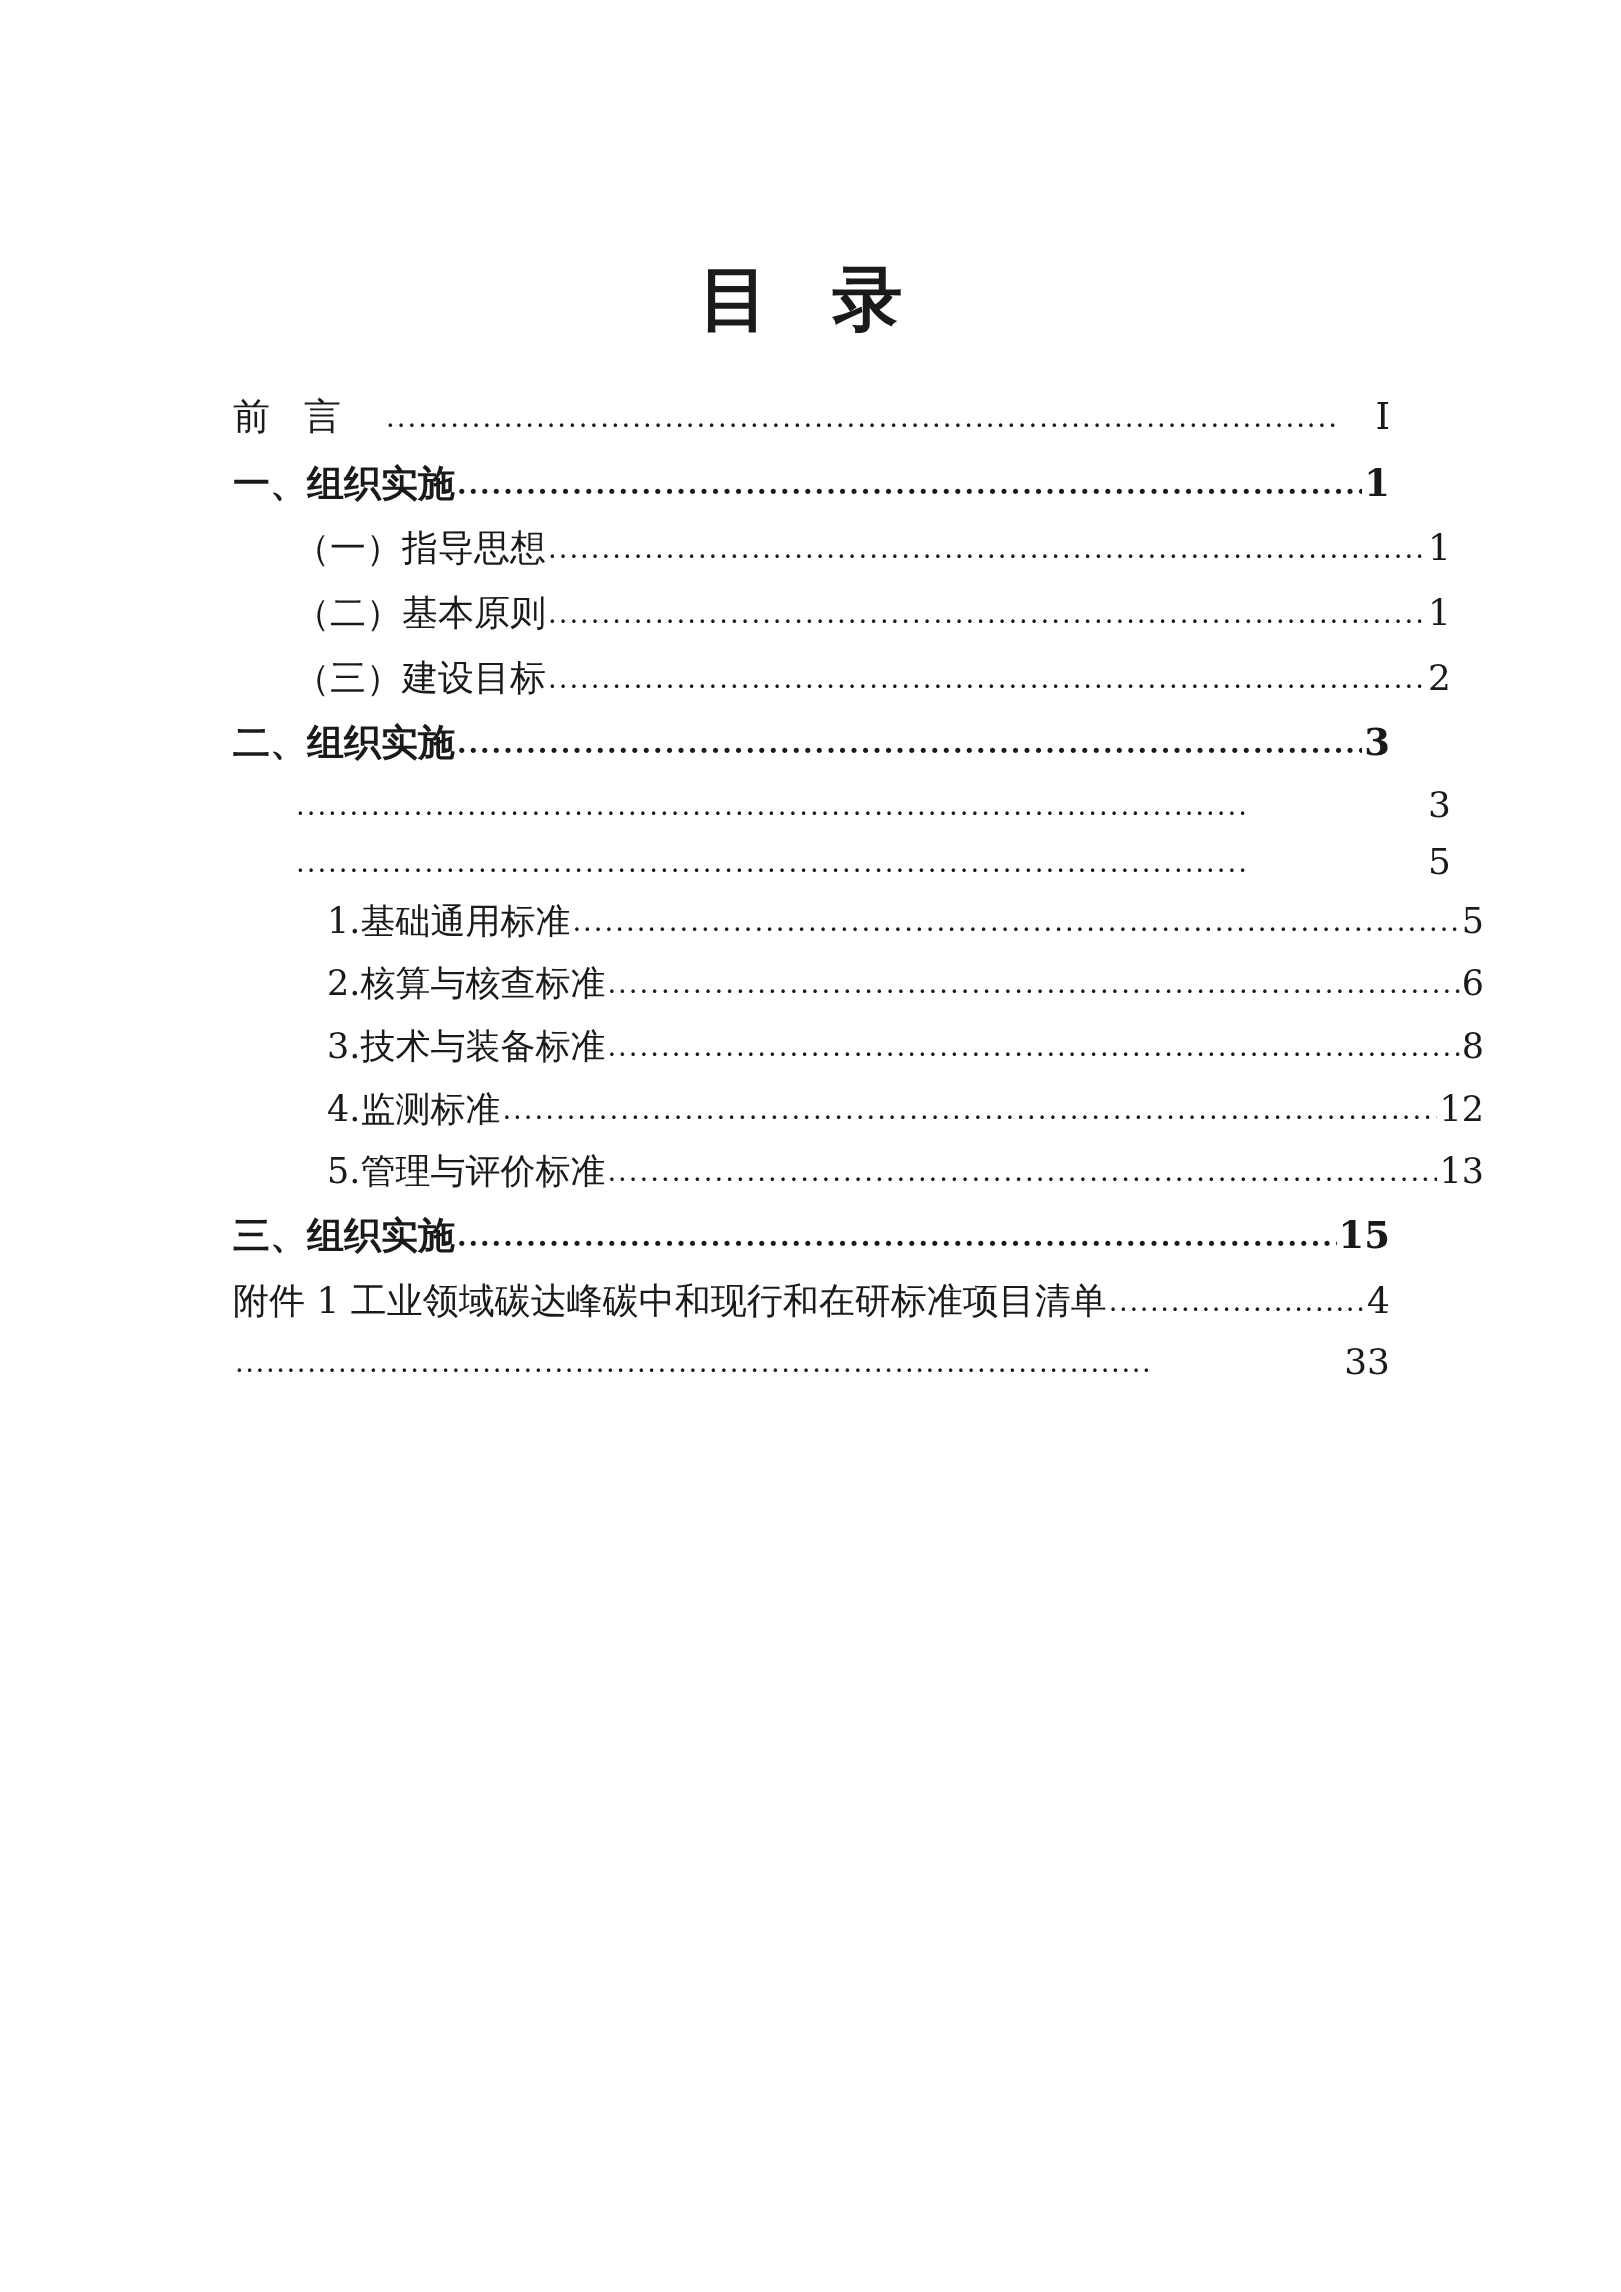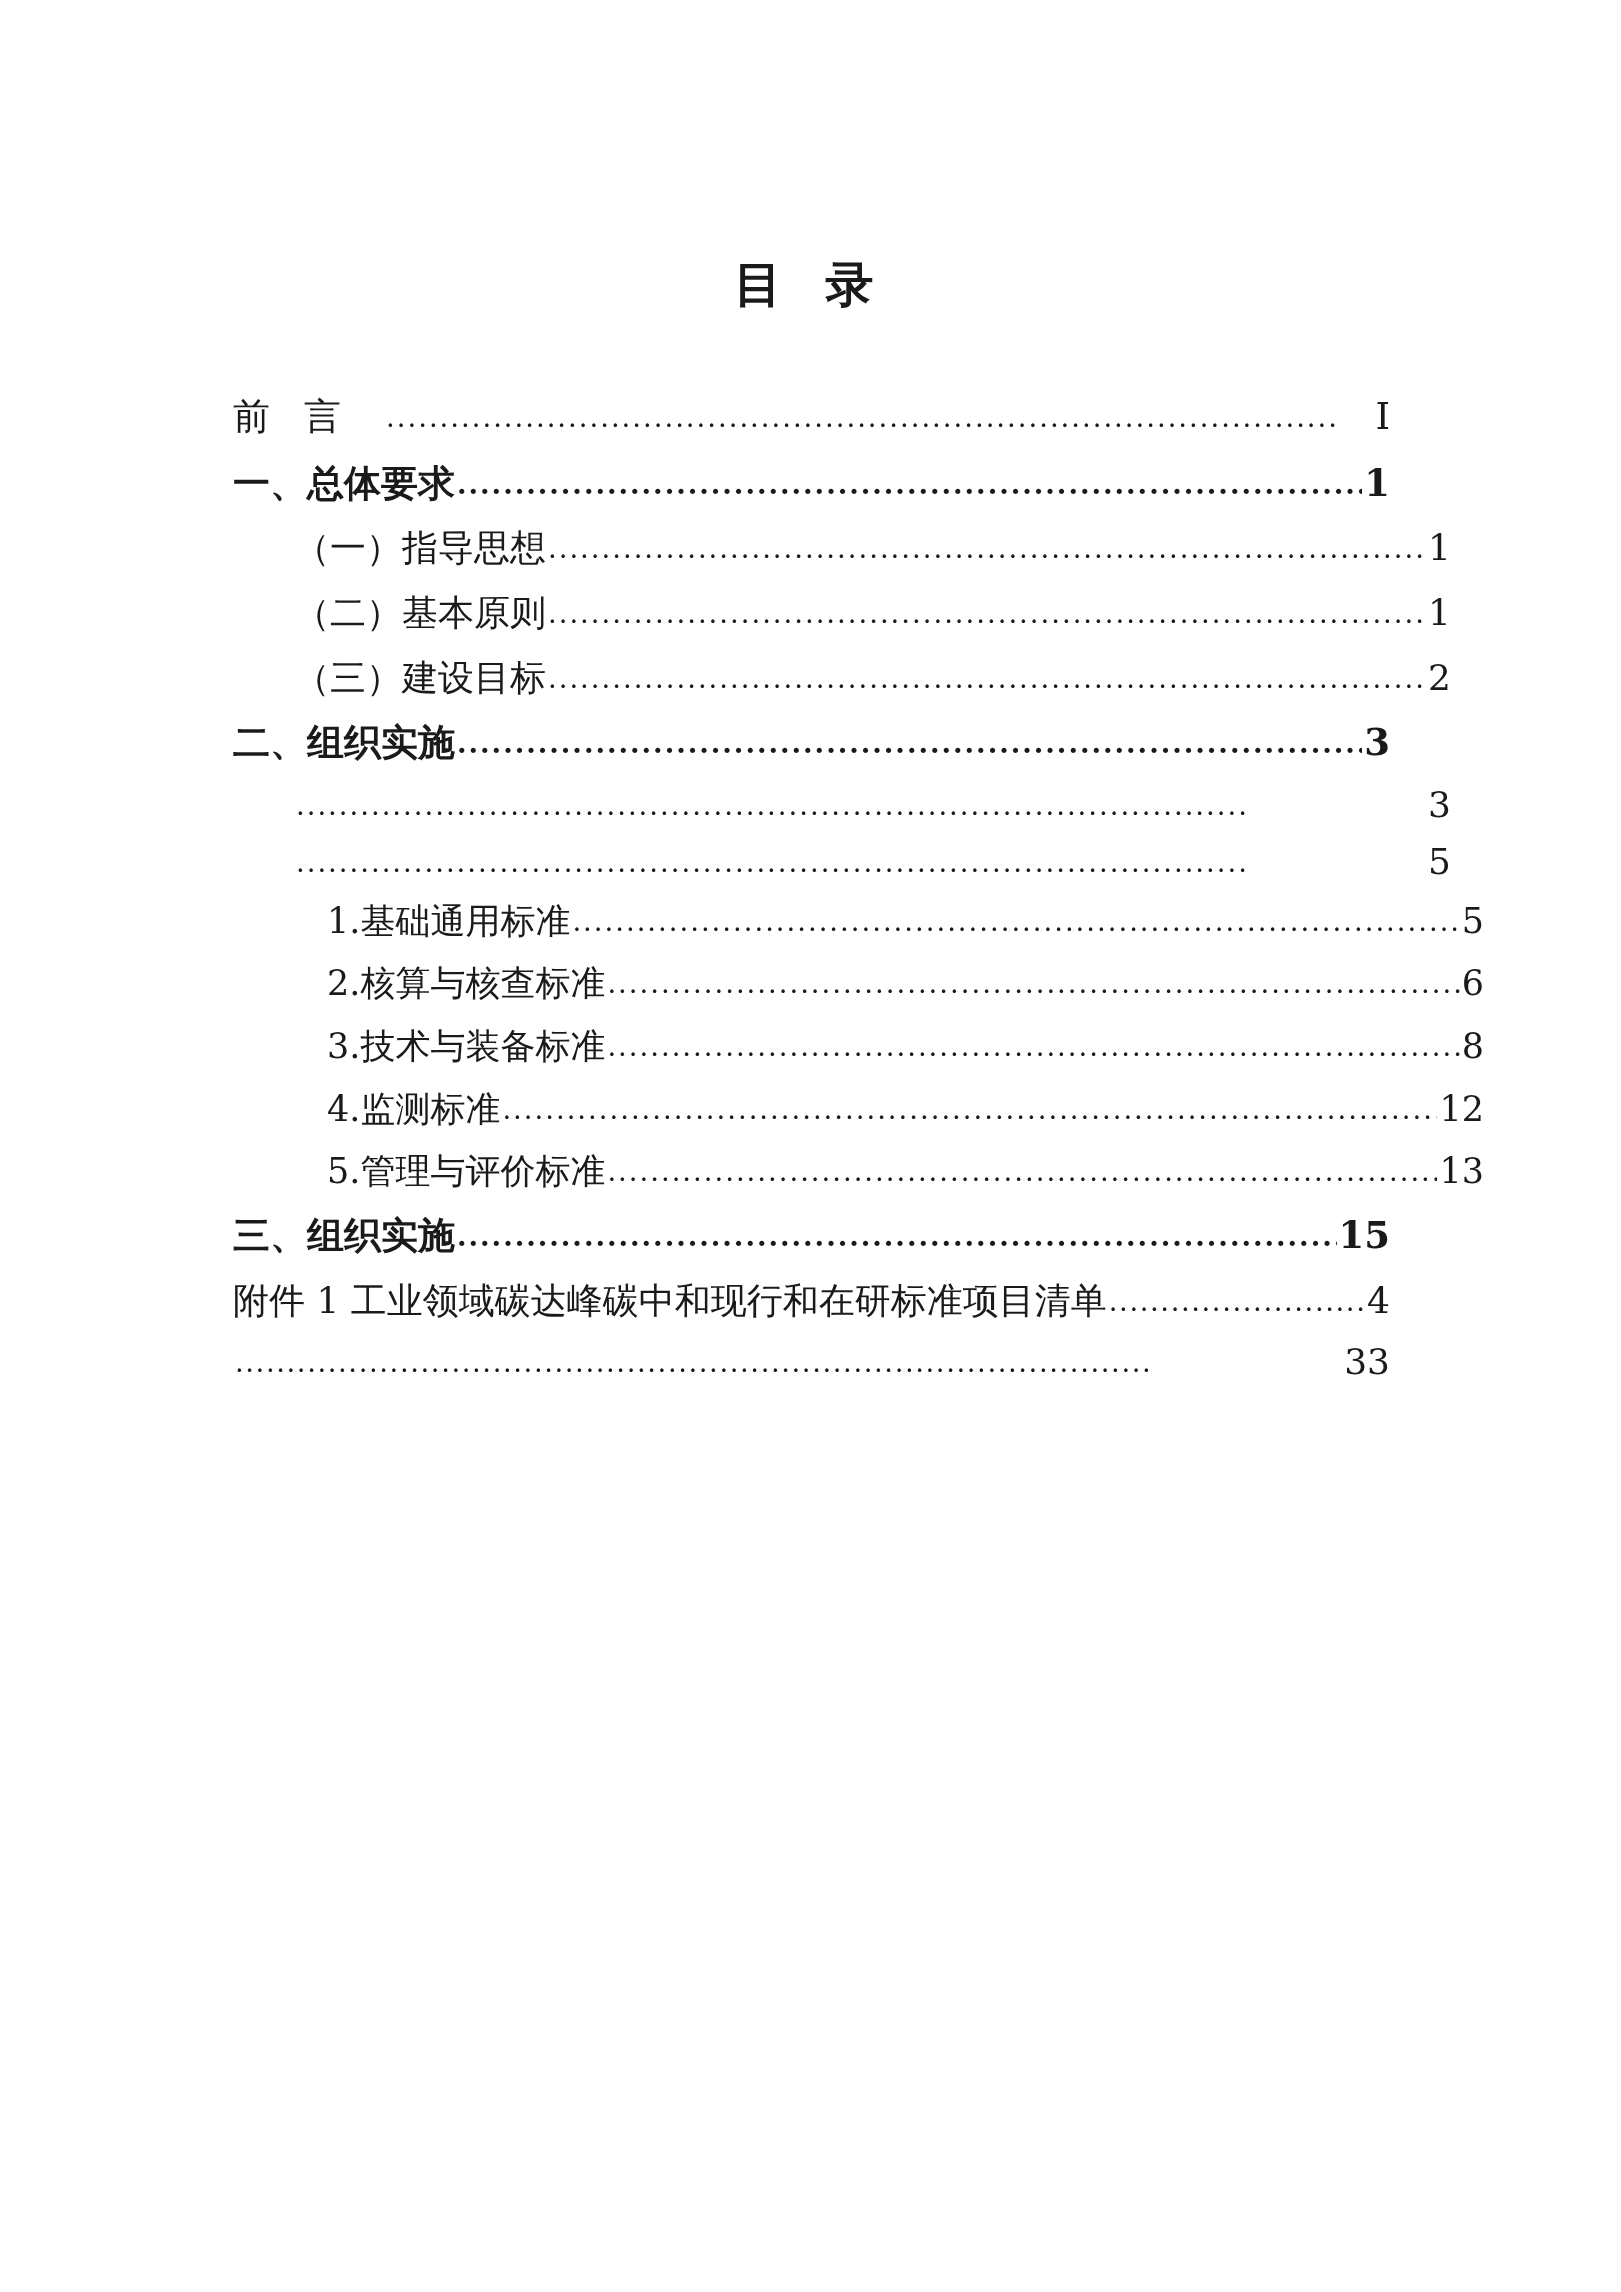--- a/index.html
+++ b/index.html
@@ -21,21 +21,21 @@
     width: 1621px;
     height: 2293px;
     box-sizing: border-box;
   }
   .toc-title {
     position: absolute;
     left: 0;
     top: 253px;
     width: 1621px;
     text-align: center;
-    font-size: 48px;
+    font-size: 70px;
     font-weight: bold;
     letter-spacing: 0.28em;
     font-family: "DejaVu Serif", "Liberation Serif", serif;
   }
   .toc-body {
     position: absolute;
     left: 233px;
     top: 392px;
     width: 1157px;
   }
@@ -109,21 +109,21 @@
 
   <div class="toc-title">目  录</div>
 
   <div class="toc-body" id="toc-body">
       <div class="toc-row lvl-front">
         <span class="toc-label">前  言</span>
         <span class="toc-dots">.........................................................................................</span>
         <span class="toc-page">I</span>
       </div>
       <div class="toc-row lvl1">
-        <span class="toc-label">一、总体要求</span>
+        <span class="toc-label">一、组织实施</span>
         <span class="toc-dots">.........................................................................................</span>
         <span class="toc-page">1</span>
       </div>
       <div class="toc-row lvl2">
         <span class="toc-label">（一）指导思想</span>
         <span class="toc-dots">.........................................................................................</span>
         <span class="toc-page">1</span>
       </div>
       <div class="toc-row lvl2">
         <span class="toc-label">（二）基本原则</span>

